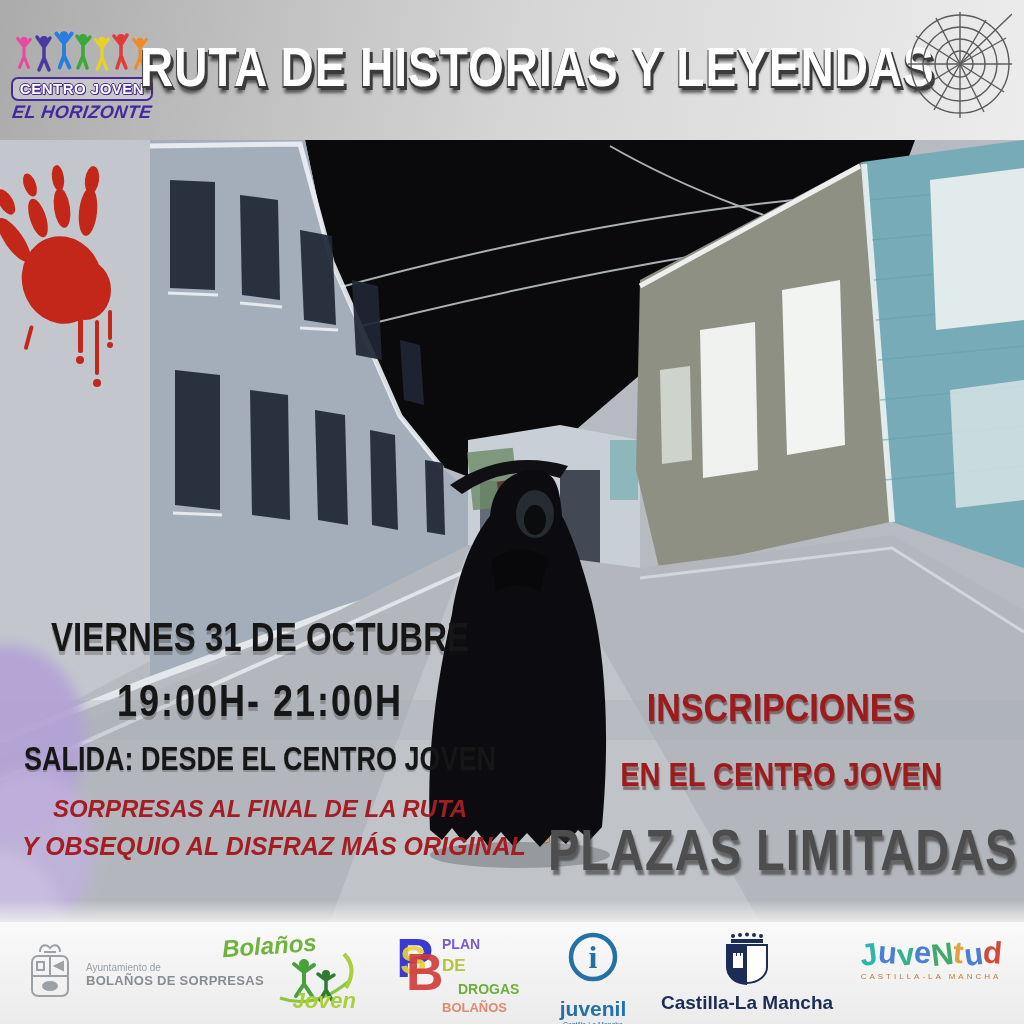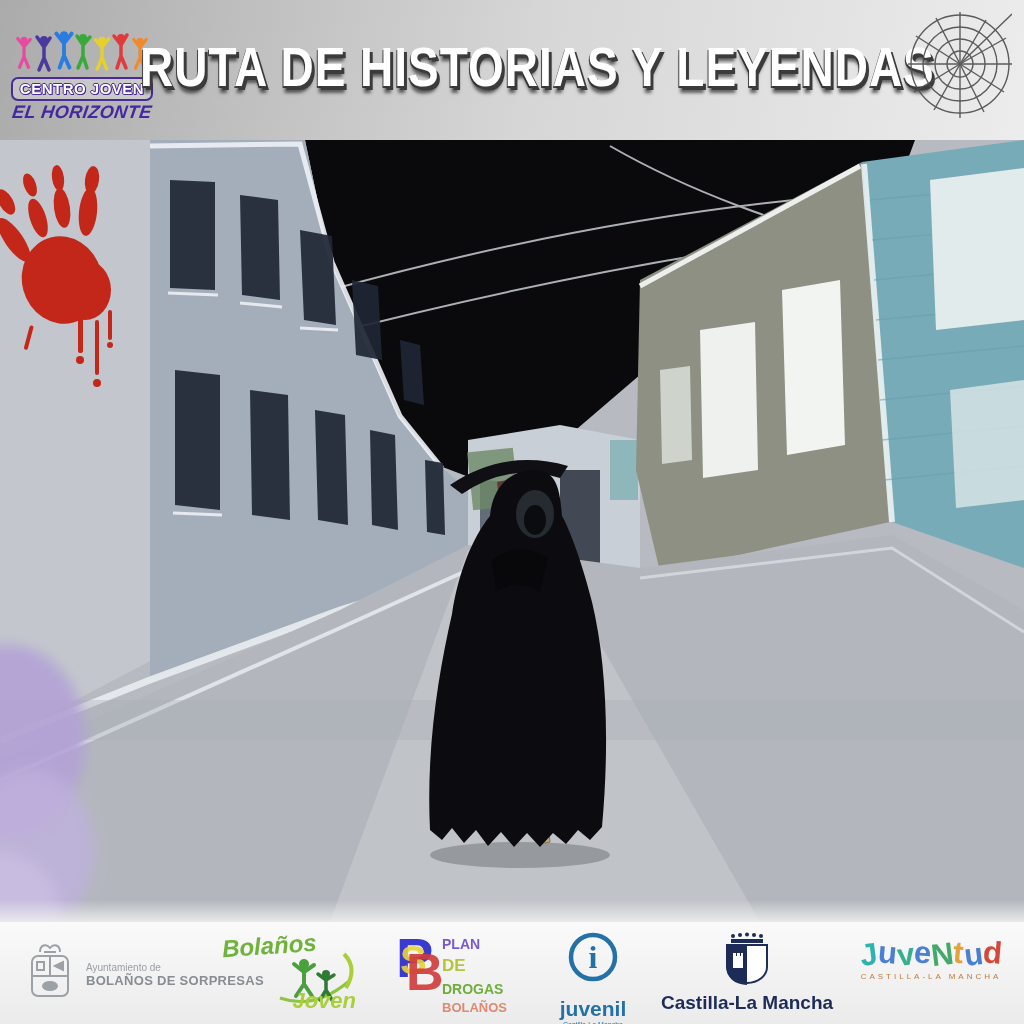--- a/index.html
+++ b/index.html
@@ -65,21 +65,21 @@
   .bj-art{position:absolute;left:60px;top:18px;}
   .l-pd{left:396px;top:6px;width:120px;height:92px;display:block;position:absolute;}
   .pd-g{position:absolute;font-weight:800;line-height:1;}
   .pd-g1{left:0;top:2px;font-size:56px;color:#3a3ad0;}
   .pd-g2{left:10px;top:18px;font-size:52px;color:#d03a3a;opacity:.9;}
   .pd-g3{left:4px;top:12px;font-size:40px;color:#e8d23a;opacity:.9;}
   .pd-lines{position:absolute;left:46px;top:6px;}
   .pd-l{display:block;font-weight:700;line-height:1.45;}
   .pd-l1{font-size:14px;color:#7a5ad0;}
   .pd-l2{font-size:17px;color:#b5c43a;}
-  .pd-l3{font-size:14px;color:#6fae3c;}
+  .pd-l3{font-size:14px;color:#6fae3c;margin-left:16px;}
   .pd-l4{font-size:13px;color:#e08a72;}
   .l-jv{left:550px;top:8px;width:86px;flex-direction:column;justify-content:center;gap:0;}
   .jv-name{font-size:21px;font-weight:800;color:#2471a8;line-height:1;margin-top:14px;}
   .jv-region{font-size:7px;color:#2471a8;margin-top:2px;}
   .l-clm{left:662px;top:10px;width:170px;flex-direction:column;gap:2px;}
   .clm-name{font-size:19px;font-weight:800;color:#1c2c56;white-space:nowrap;}
   .l-juv{left:846px;top:16px;width:170px;flex-direction:column;gap:3px;}
   .juv-word{font-size:31px;font-weight:800;line-height:1;white-space:nowrap;}
   .juv-word span{display:inline-block;}
   .juv-word span:nth-child(odd){transform:rotate(-7deg) translateY(1px);}
@@ -275,20 +275,32 @@
              L442,700 L452,688 L464,703 L476,690 L488,706 L501,692 L514,707 L527,693 L540,707
              L553,693 L566,704 L578,690 L590,700 L602,687
              C610,598 606,520 592,462 C580,414 566,382 562,376 C560,348 556,330 534,330 Z"></path>
         <ellipse cx="535" cy="374" rx="19" ry="24" fill="#262b31"></ellipse>
         <ellipse cx="535" cy="380" rx="11" ry="15" fill="#0a0c0e"></ellipse>
         <path d="M492,420 Q520,400 548,418 L540,452 Q516,438 496,452 Z" fill="#08080b" opacity="0.9"></path>
         <ellipse cx="518" cy="470" rx="10" ry="8" fill="#0c0c10"></ellipse>
       </g>
     </svg>
 
+    <div class="left-info">
+      <span class="line ev-date">VIERNES 31 DE OCTUBRE</span>
+      <span class="line ev-time">19:00H- 21:00H</span>
+      <span class="line ev-meet">SALIDA: DESDE EL CENTRO JOVEN</span>
+      <span class="line ev-perk1">SORPRESAS AL FINAL DE LA RUTA</span>
+      <span class="line ev-perk2">Y OBSEQUIO AL DISFRAZ MÁS ORIGINAL</span>
+    </div>
+    <div class="right-info">
+      <span class="line rg-1">INSCRIPCIONES</span>
+      <span class="line rg-2">EN EL CENTRO JOVEN</span>
+      <span class="line rg-3">PLAZAS LIMITADAS</span>
+    </div>
     <div class="photo-fade"></div>
   </div>
 
   <div class="footer">
 
     <div class="logo l-ayto">
       <svg width="52" height="70" viewBox="0 0 52 70">
         <g stroke="#9ba1a7" stroke-width="2" fill="none">
           <path d="M16,12 C16,5 22,3 26,8 C30,3 36,5 36,12"></path>
           <path d="M20,12 h12"></path>

